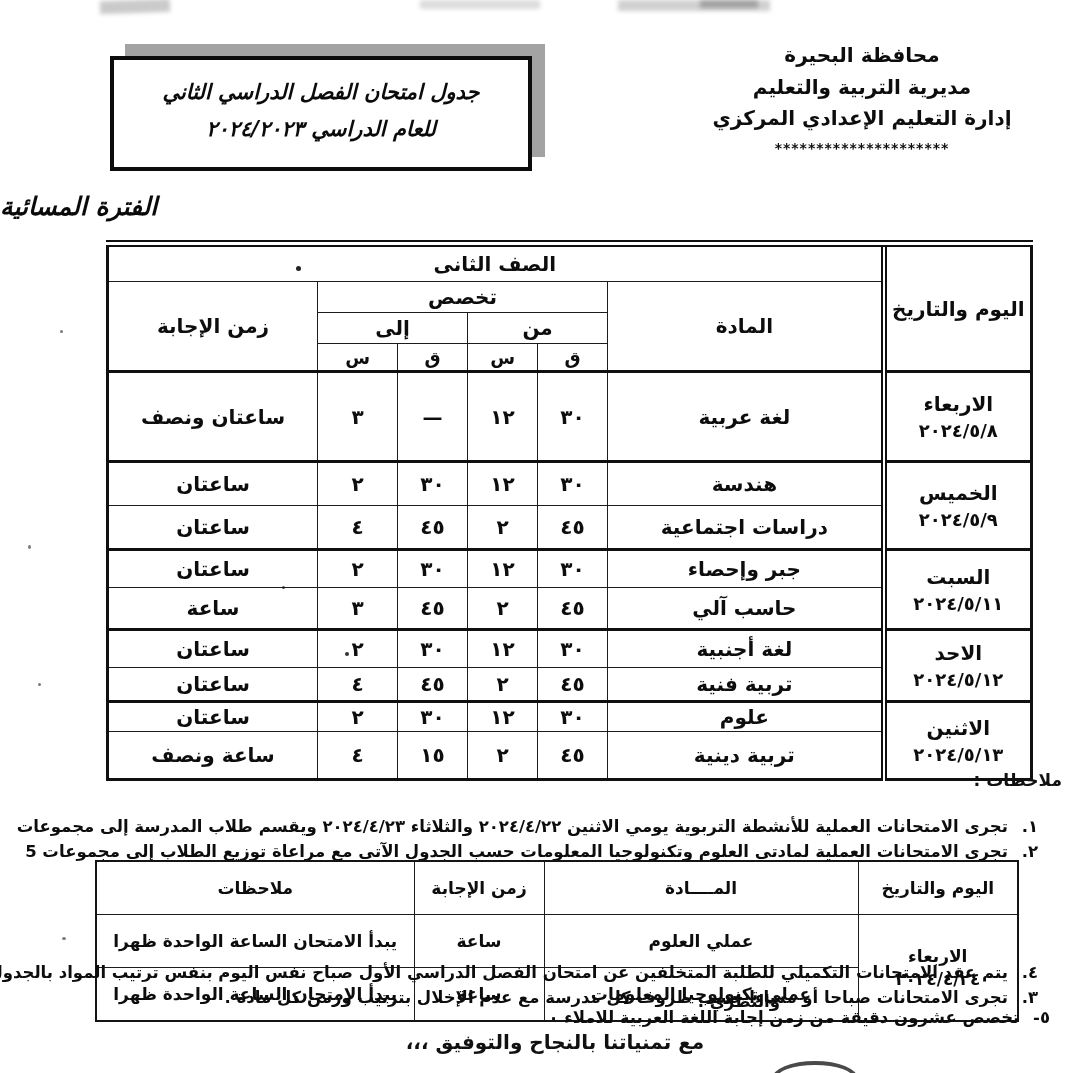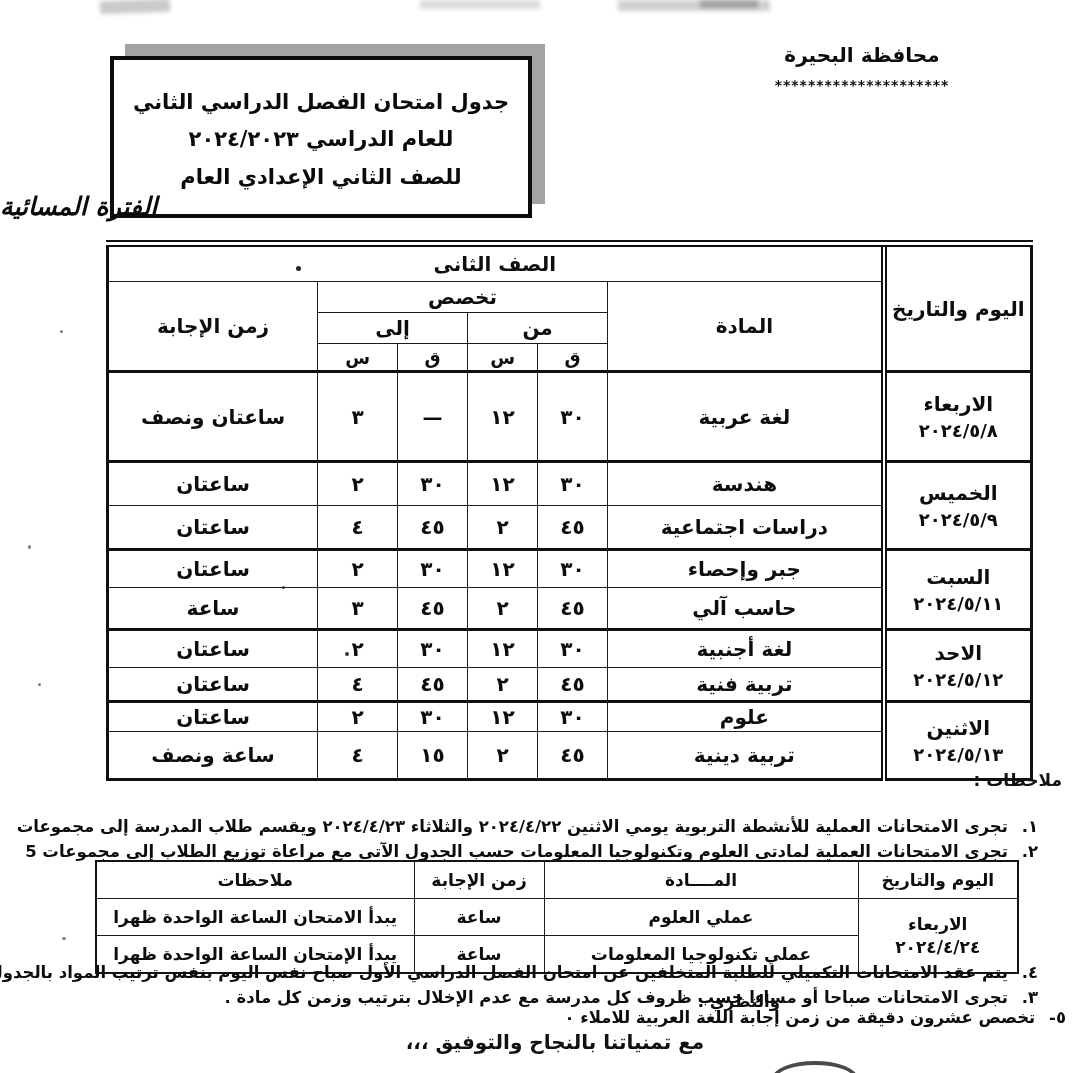--- a/index.html
+++ b/index.html
@@ -11,22 +11,22 @@
   
   .org-block{
     position:absolute;top:40px;right:26px;width:384px;
     direction:rtl;text-align:center;font-size:20px;line-height:1.58;color:#0d0d0d;
   }
   .org-stars{font-size:14px;letter-spacing:1px;margin-top:2px;color:#0d0d0d;}
   .title-box{
     position:absolute;top:56px;left:110px;width:398px;
     border:4px solid #0c0c0c;background:#fff;
     box-shadow:14px -13px 0 -1px #a3a3a3;
-    padding:24px 8px 18px;direction:rtl;text-align:center;
-    font-size:21px;line-height:1.78;color:#0b0b0b;
+    padding:14px 8px 18px;direction:rtl;text-align:center;
+    font-size:21px;line-height:1.78;color:#0b0b0b;font-style:italic;
   }
   .section-title{
     position:absolute;top:192px;left:0;width:1000px;
     direction:rtl;text-align:left;font-size:25px;color:#0a0a0a;font-style:italic;
   }
   
   table.exam{
     position:absolute;top:240px;left:106px;width:924px;
     border-collapse:collapse;direction:rtl;table-layout:fixed;
     font-weight:bold;color:#0d0d0d;
@@ -64,31 +64,31 @@
   
   .note-label{position:absolute;right:18px;top:770px;direction:rtl;font-size:17px;}
   .note{position:absolute;direction:rtl;text-align:right;font-size:16.5px;
         white-space:nowrap;color:#0d0d0d;}
   .note .nnum{margin-left:8px;}
   .n1{top:817px;right:42px;}
   .n2{top:842px;right:42px;}
   .n3{top:940px;right:42px;margin-top:48px;}
   .n4{top:963px;right:42px;}
   .n4b{top:992px;right:300px;margin-left:16px;}
-  .n5{top:1008px;right:14px;}
+  .n5{top:1008px;right:30px;}
   .footer-line{position:absolute;top:1030px;left:0;width:1090px;direction:rtl;
         text-align:center;font-size:20px;transform:translateX(10px);}
   
   table.prac{
     position:absolute;top:860px;left:95px;width:922px;
     border-collapse:collapse;direction:rtl;table-layout:fixed;
     font-weight:bold;color:#0d0d0d;border:2.5px solid #141414;
   }
   table.prac td{border:1.5px solid #1c1c1c;text-align:center;vertical-align:middle;
-    font-size:17px;padding:8px 3px;}
+    font-size:17px;padding:16px 3px;}
   table.prac col.p-day{width:160px}
   table.prac col.p-subj{width:314px}
   table.prac col.p-dur{width:130px}
   table.prac col.p-note{width:318px}
   table.prac tr.ph{height:24px}
   table.prac tr.pr{height:27px}
   table.prac td.p-daycell div{line-height:1.35;font-size:17px;}
   
   .smudge{position:absolute;filter:blur(2px);opacity:.55;}
   .sm1{top:0;left:100px;width:70px;height:13px;background:#9f9f9f;transform:rotate(-2deg);}
@@ -118,27 +118,28 @@
 <div class="speck sp2"></div>
 <div class="speck sp3"></div>
 <div class="speck sp4"></div>
 <div class="stray st1"></div>
 <div class="stray st2"></div>
 <div class="stray st3"></div>
 <div class="bottom-arc"></div>
 
 <div class="org-block">
   <div>محافظة البحيرة</div>
+  <div>مديرية التربية والتعليم</div>
+  <div>إدارة التعليم الإعدادي المركزي</div>
   <div class="org-stars">*********************</div>
 </div>
 
 <div class="title-box">
   <div>جدول امتحان الفصل الدراسي الثاني</div>
   <div>للعام الدراسي ٢٠٢٤/٢٠٢٣</div>
-  <div>للصف الثاني الإعدادي العام</div>
 </div>
 
 <div class="section-title">الفترة المسائية</div>
 
 <table class="exam">
   <colgroup>
     <col class="c-day">
       <col class="c-subj">
       <col class="c-n">
       <col class="c-n">

